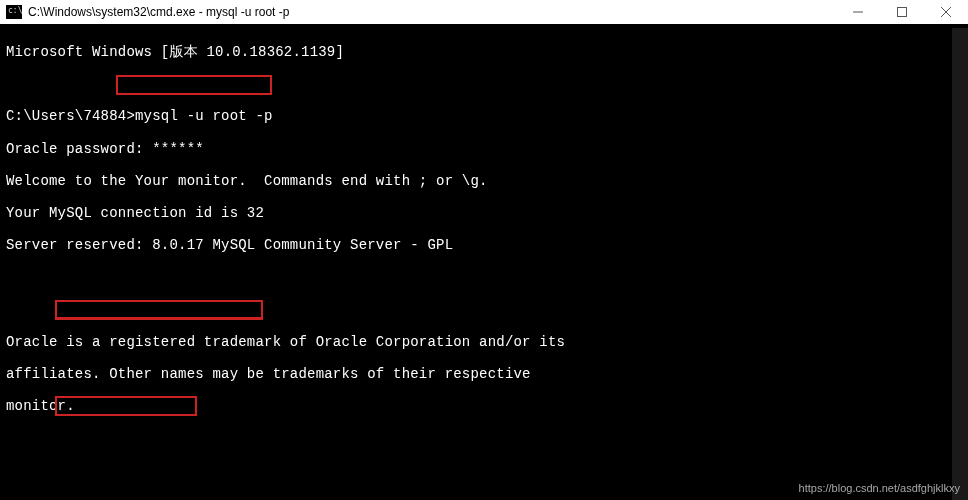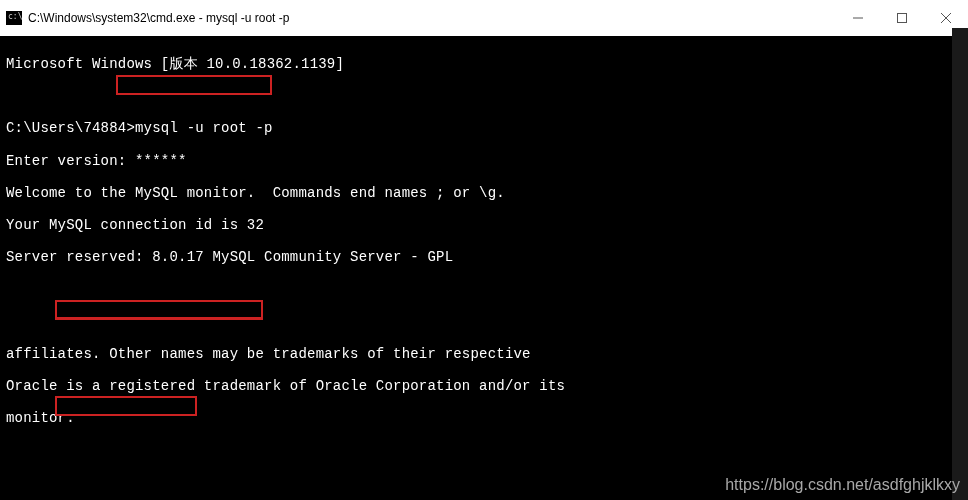--- a/index.html
+++ b/index.html
@@ -7,21 +7,21 @@
       width: 968px;
       height: 500px;
       background: #000;
       font-family: "Consolas", "Courier New", monospace;
       font-size: 14px;
       color: #fff;
       overflow: hidden;
       position: relative;
     }
     .titlebar {
-      height: 36px;
+      height: 24px;
       background: #fff;
       display: flex;
       align-items: center;
       justify-content: space-between;
       color: #000;
       font-family: "Segoe UI", sans-serif;
       font-size: 12px;
       padding-left: 6px;
     }
     .titlebar-left {
@@ -71,21 +71,21 @@
       pointer-events: none;
     }
     .hl1 { left: 116px; top: 75px; width: 156px; height: 20px; }
     .hl2 { left: 55px; top: 300px; width: 208px; height: 20px; border-bottom-width: 3px;}
     .hl3 { left: 55px; top: 396px; width: 142px; height: 20px; }
     .watermark {
       position: absolute;
       right: 8px;
       bottom: 6px;
       color: #a8a8a8;
-      font-size: 16px;
+      font-size: 11px;
       font-family: Arial, sans-serif;
     }
     .scrollbar {
       position: absolute;
       right: 0;
       top: 28px;
       bottom: 0;
       width: 16px;
       background: #1a1a1a;
     }
@@ -115,28 +115,28 @@
           <line x1="10" y1="0" x2="0" y2="10" stroke="#555" stroke-width="1"></line>
         </svg>
     </div>
   </div>
 </div>
 
 <div class="terminal">
 <div>Microsoft Windows [版本 10.0.18362.1139]</div>
 <div></div>
 <div>C:\Users\74884&gt;mysql -u root -p</div>
-<div>Enter version: ******</div>
-<div>Welcome to the MySQL monitor.  Commands end names ; or \g.</div>
+<div>Oracle password: ******</div>
+<div>Welcome to the Your monitor.  Commands end with ; or \g.</div>
 <div>Your MySQL connection id is 32</div>
 <div>Server reserved: 8.0.17 MySQL Community Server - GPL</div>
 <div></div>
 <div></div>
+<div>Oracle is a registered trademark of Oracle Corporation and/or its</div>
 <div>affiliates. Other names may be trademarks of their respective</div>
-<div>Oracle is a registered trademark of Oracle Corporation and/or its</div>
 <div>monitor.</div>
 <div></div>
 
 
 
 
 
 
 
 

